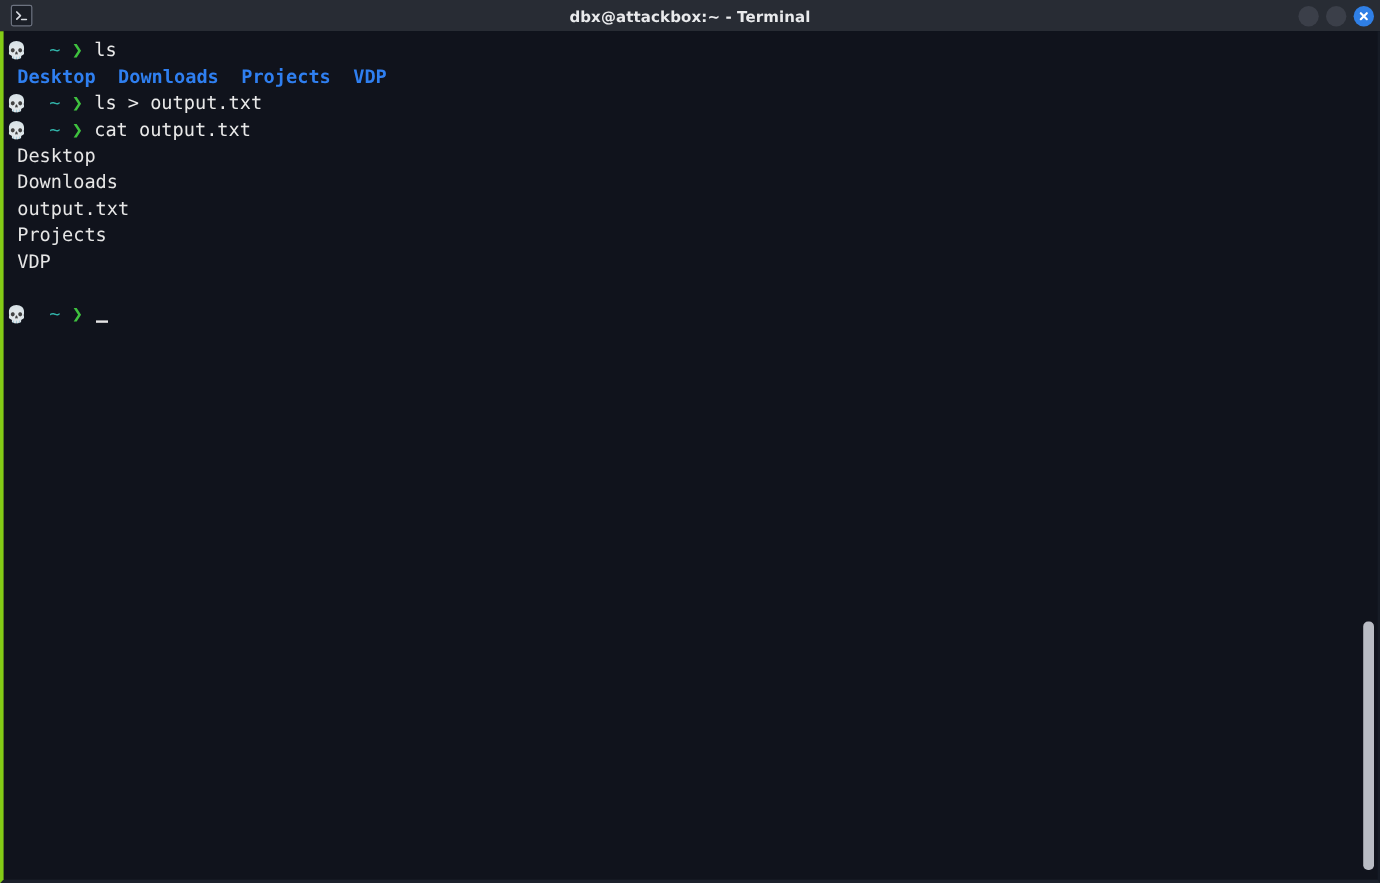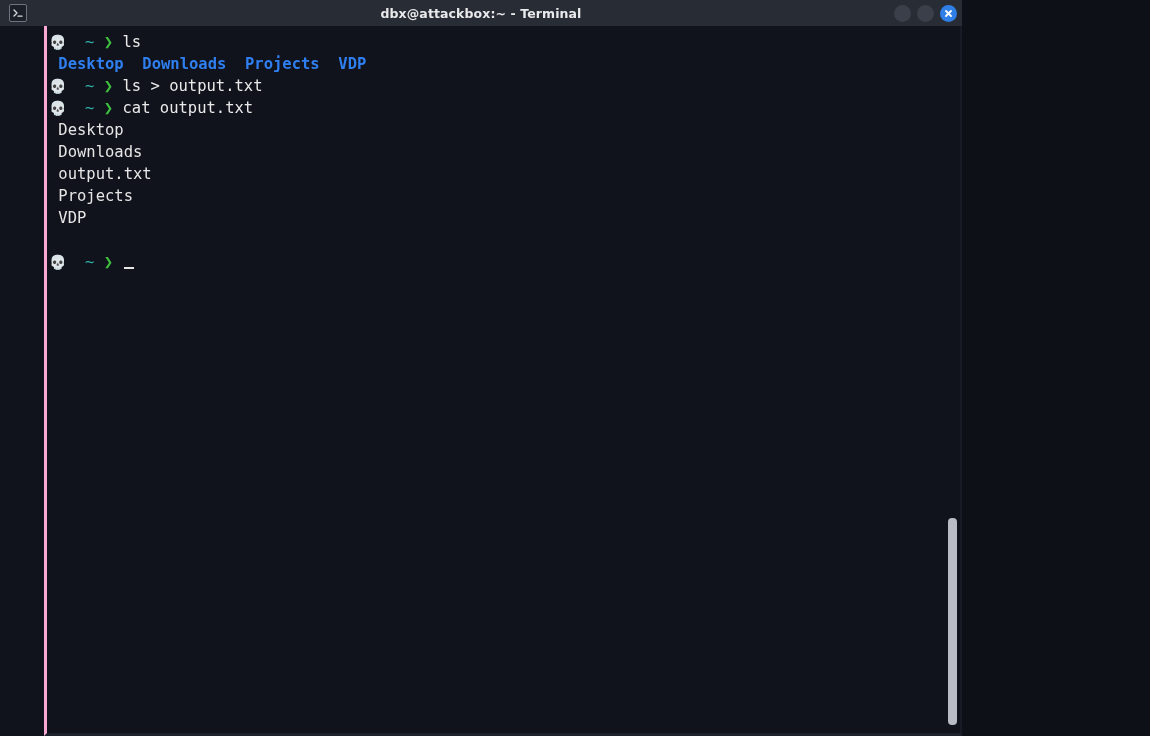--- a/index.html
+++ b/index.html
@@ -10,21 +10,21 @@
     overflow: hidden;
     background: #0d1017;
   }
 
   body {
     font-family: "DejaVu Sans Mono", monospace;
   }
 
   .window {
     position: relative;
-    width: 962px;
+    width: 1150px;
     height: 736px;
     background: #10131c;
     display: flex;
     flex-direction: column;
   }
 
   
   .titlebar {
     position: relative;
     height: 26px;
@@ -82,25 +82,24 @@
     padding: 0;
   }
   .wc-btn.close { background: #2f7fe6; }
   .wc-btn.close svg { display: block; }
 
   
   .terminal {
     position: relative;
     flex: 1 1 auto;
     background: #10131c;
-    border-left: 3px solid #f9a8d4;
+    border-left: 3px solid #84cc16;
     border-right: 2px solid #161b25;
     border-bottom: 3px solid #1c212c;
     overflow: hidden;
-    margin-left: 44px;
   }
 
   .screen {
     position: absolute;
     left: 0;
     top: 0;
     right: 0;
     bottom: 0;
     padding: 5px 0 0 2px;
     font-family: "DejaVu Sans Mono", monospace;

